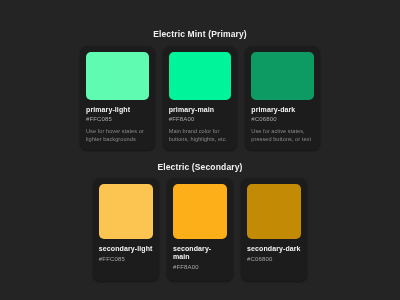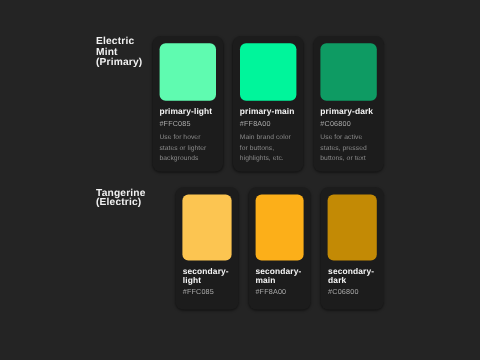--- a/index.html
+++ b/index.html
@@ -18,21 +18,22 @@
     width: 400px;
     height: 300px;
     box-sizing: border-box;
     padding: 30px 80px 0 80px;
     display: flex;
     flex-direction: column;
   }
 
   .section {
     display: flex;
-    flex-direction: row;
+    flex-direction: column;
+    align-items: center;
   }
 
   .section-title {
     font-size: 8.5px;
     font-weight: bold;
     color: #f2f2f2;
     letter-spacing: 0.15px;
     margin-bottom: 7px;
     line-height: 1;
   }
@@ -122,21 +123,21 @@
         <div class="token-hex" style="color: rgb(168, 168, 168);">#C06800</div>
         <div class="token-desc" style="color: rgb(138, 138, 138);">Use for active states, pressed buttons, or text</div>
       </div>
 
     </div>
   </div>
 
   <div class="spacer"></div>
 
   <div class="section">
-    <div class="section-title" style="color: rgb(242, 242, 242);">Tangerine (Electric)</div>
+    <div class="section-title" style="color: rgb(242, 242, 242);">Electric (Secondary)</div>
 
     <div class="card-row secondary-row">
 
       <div class="card" style="background: rgb(28, 28, 28);">
         <div class="swatch" style="background: rgb(252, 197, 81);"></div>
         <div class="token-name" style="color: rgb(245, 245, 245);">secondary-light</div>
         <div class="token-hex" style="color: rgb(168, 168, 168);">#FFC085</div>
       </div>
 
       <div class="card" style="background: rgb(28, 28, 28);">

